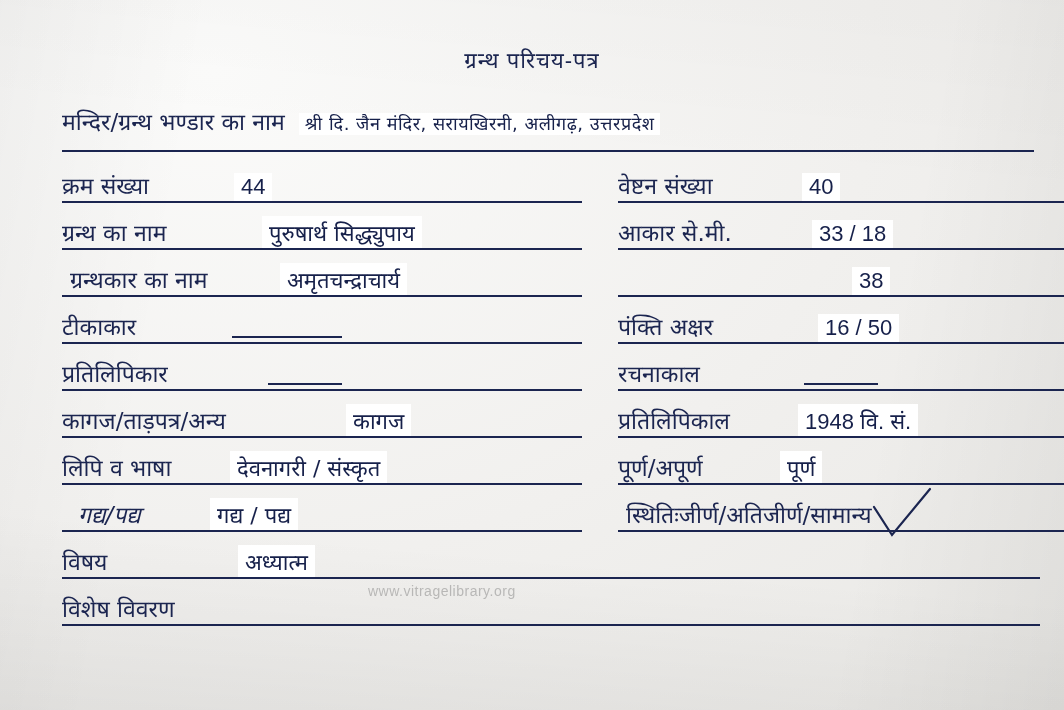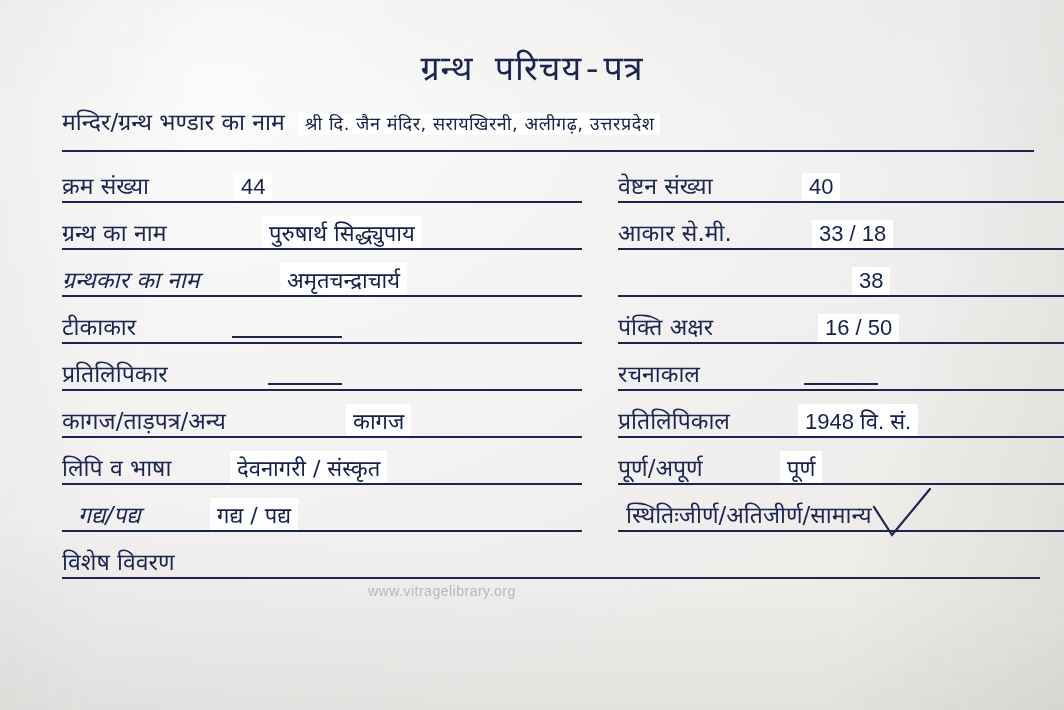--- a/index.html
+++ b/index.html
@@ -27,24 +27,24 @@
       linear-gradient(100deg, rgba(0,0,0,0.035) 0%, rgba(0,0,0,0) 18%, rgba(0,0,0,0) 80%, rgba(0,0,0,0.05) 100%),
       linear-gradient(185deg, rgba(0,0,0,0.02) 0%, rgba(0,0,0,0) 25%, rgba(0,0,0,0) 75%, rgba(0,0,0,0.06) 100%);
     pointer-events: none;
   }
   .card-title {
     position: absolute;
     top: 44px;
     left: 0;
     width: 100%;
     text-align: center;
-    font-size: 34px;
+    font-size: 22px;
     color: #1b2550;
     letter-spacing: 1px;
-    font-family: Liberation Mono, monospace;
+    font-family: Liberation Sans, sans-serif;
   }
   .temple-row {
     position: absolute;
     top: 110px;
     left: 62px;
     right: 20px;
     display: flex;
     align-items: flex-end;
     gap: 14px;
   }
@@ -168,21 +168,21 @@
       <div class="rule right"></div>
       <span class="label-abs" style="left:0;">ग्रन्थ का नाम</span>
       <span class="inline-val" style="left:200px;">पुरुषार्थ सिद्ध्युपाय</span>
       <span class="label-abs" style="left:556px;">आकार से.मी.</span>
       <span class="inline-val num" style="left:750px;">33 / 18</span>
     </div>
 
     <div class="row">
       <div class="rule left"></div>
       <div class="rule right"></div>
-      <span class="label-abs" style="left:0;font-style:italic;">ग्रन्थकार का नाम</span>
+      <span class="label-abs" style="left:8px;">ग्रन्थकार का नाम</span>
       <span class="inline-val" style="left:218px;">अमृतचन्द्राचार्य</span>
       <span class="inline-val num" style="left:790px;">38</span>
     </div>
 
     <div class="row">
       <div class="rule left"></div>
       <div class="rule right"></div>
       <span class="label-abs" style="left:0;">टीकाकार</span>
       <span class="short-rule" style="left:170px; width:110px;"></span>
       <span class="label-abs" style="left:556px;">पंक्ति अक्षर</span>
@@ -217,20 +217,25 @@
     </div>
 
     <div class="row">
       <div class="rule left"></div>
       <div class="rule right"></div>
       <span class="label-abs" style="left:16px;font-style:italic;">गद्य/पद्य</span>
       <span class="inline-val" style="left:148px;">गद्य / पद्य</span>
       <span class="label-abs" style="left:564px;">स्थितिःजीर्ण/अतिजीर्ण/सामान्य</span>
     </div>
 
+    <div class="row">
+      <div class="fullrule"></div>
+      <span class="label-abs" style="left:0;">विषय</span>
+      <span class="inline-val" style="left:176px;">अध्यात्म</span>
+    </div>
 
     <div class="row">
       <div class="fullrule"></div>
       <span class="label-abs" style="left:0;">विशेष विवरण</span>
       <span class="inline-val" style="left:210px; background:transparent;"></span>
     </div>
 
   </div>
 
   <svg class="checkmark" viewBox="0 0 60 52">

